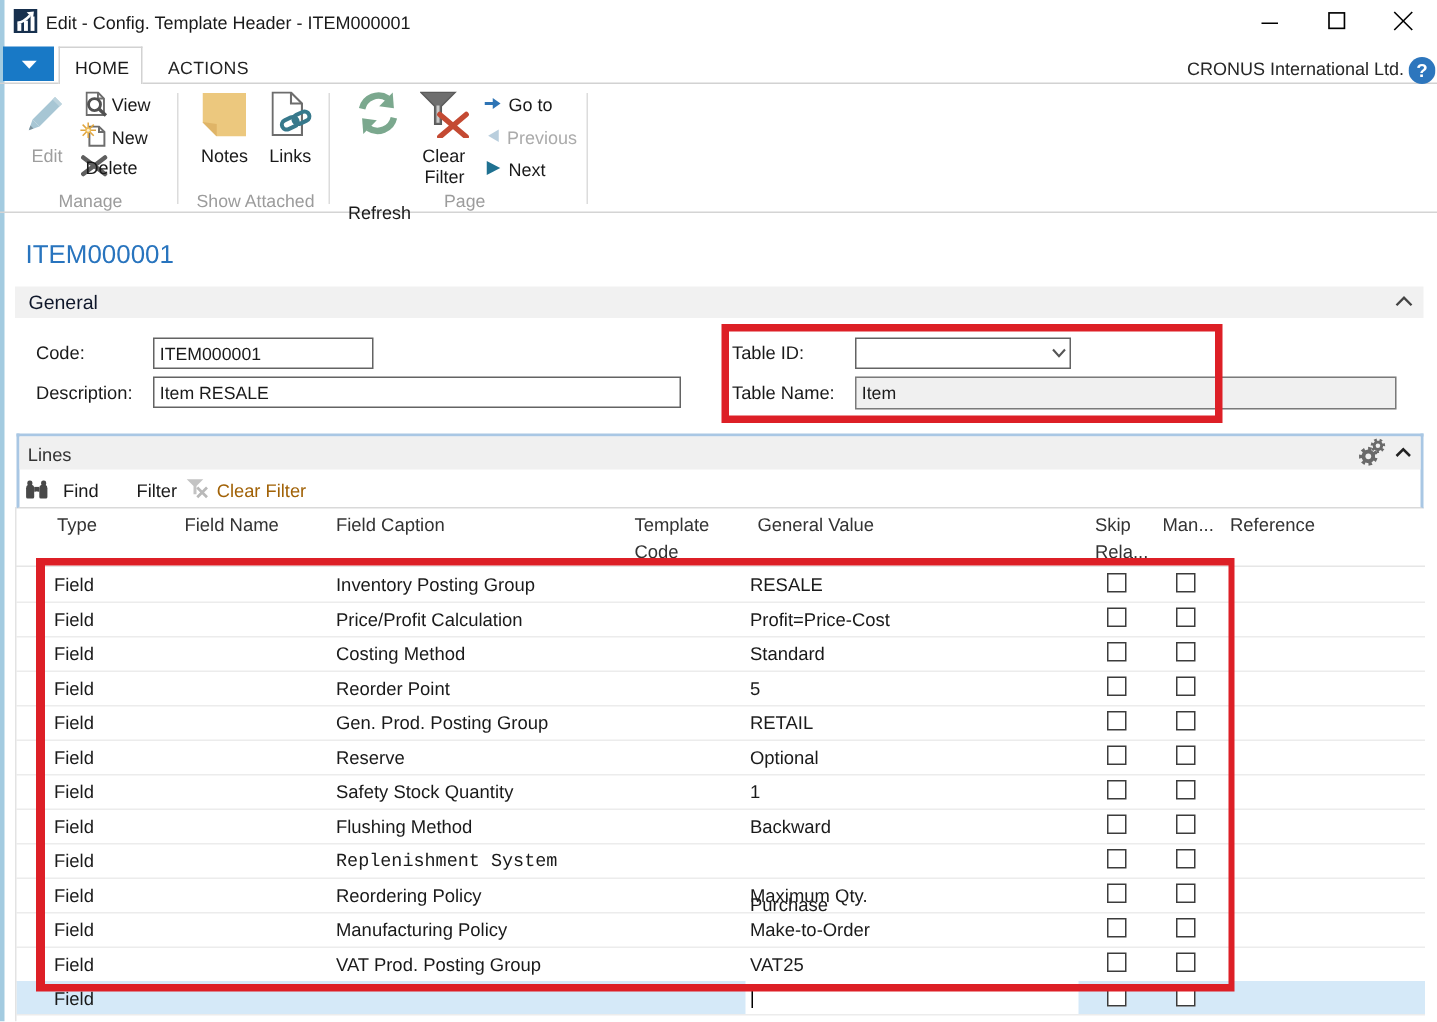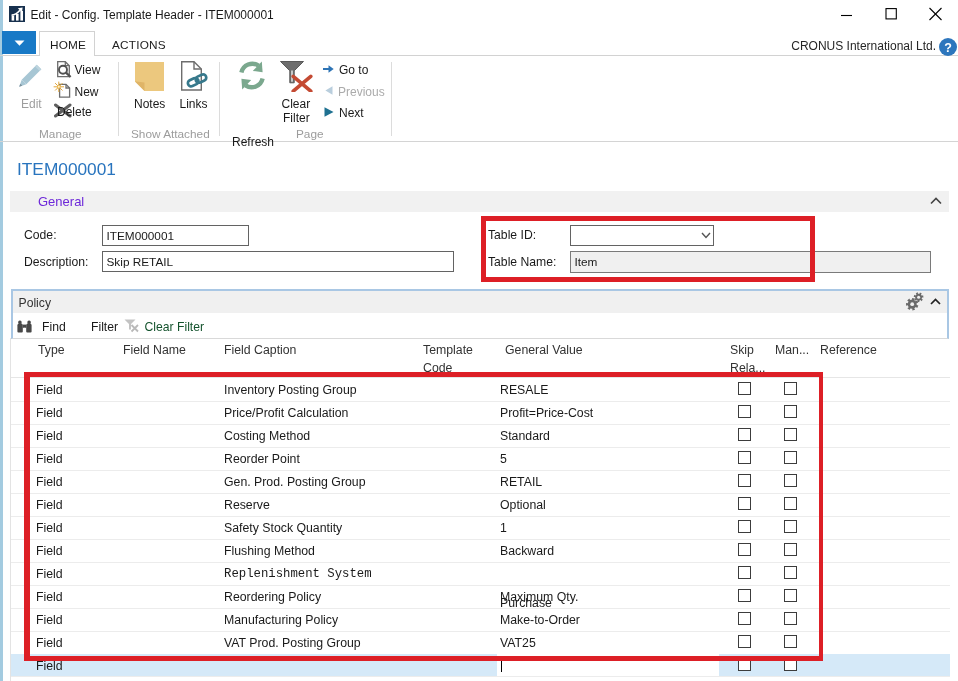--- a/index.html
+++ b/index.html
@@ -129,47 +129,47 @@
 <div class="t" style="left:338px;top:84.5px;font-size:12px;color:#ababab;">Previous</div>
 <svg class="abs" style="left:324px;top:107px;" width="10" height="10" viewBox="0 0 10 10">
   <path d="M0.5 0.3 L0.5 9.7 L9.5 5 Z" fill="#1f7191"></path>
 </svg>
 <div class="t" style="left:339px;top:105.5px;font-size:12px;">Next</div>
 <div class="t" style="left:296px;top:127px;font-size:11.8px;color:#9c9c9c;">Page</div>
 
 <div class="t" style="left:17px;top:158.5px;font-size:17.3px;color:#2874be;">ITEM000001</div>
 
 <div class="abs" style="left:10px;top:191px;width:939px;height:21px;background:#f1f1f1;"></div>
-<div class="t" style="left:19px;top:194px;font-size:13px;color:#6d28d9;margin-left:19px;">General</div>
+<div class="t" style="left:19px;top:194px;font-size:13px;color:#0f172a;">General</div>
 <svg class="abs" style="left:930px;top:197px;" width="12" height="8" viewBox="0 0 12 8">
   <path d="M1 6.5 L6 1.5 L11 6.5" fill="none" stroke="#444" stroke-width="1.6"></path>
 </svg>
 
 <div class="t" style="left:24px;top:227.5px;font-size:12.2px;">Code:</div>
 <div class="abs" style="left:102px;top:225px;width:147px;height:21px;border:1px solid #636363;background:#fff;"></div>
 <div class="t" style="left:106.5px;top:228.5px;font-size:11.8px;">ITEM000001</div>
 
 <div class="t" style="left:24px;top:254.5px;font-size:12.2px;">Description:</div>
 <div class="abs" style="left:102px;top:251px;width:352px;height:21px;border:1px solid #636363;background:#fff;"></div>
-<div class="t" style="left:106.5px;top:254.5px;font-size:11.8px;">Skip RETAIL</div>
+<div class="t" style="left:106.5px;top:254.5px;font-size:11.8px;">Item RESALE</div>
 
 <div class="t" style="left:488px;top:227.5px;font-size:12.2px;">Table ID:</div>
 <div class="abs" style="left:570px;top:225px;width:144px;height:21px;border:1px solid #636363;background:#fff;"></div>
 <div class="t" style="left:570px;top:228.5px;width:128px;text-align:right;font-size:12px;margin-top:24px;">27</div>
 <svg class="abs" style="left:701px;top:232px;" width="10" height="7" viewBox="0 0 10 7">
   <path d="M1 1 L5 5.5 L9 1" fill="none" stroke="#555" stroke-width="1.4"></path>
 </svg>
 
 <div class="t" style="left:488px;top:254.5px;font-size:12.2px;">Table Name:</div>
 <div class="abs" style="left:570px;top:251px;width:361px;height:22px;border:1px solid #7a7a7a;background:#f0f0f0;"></div>
 <div class="t" style="left:574.5px;top:254.5px;font-size:11.8px;">Item</div>
 
 <div class="abs" style="left:11px;top:289px;width:938px;height:50px;border:2px solid #a9c7e4;border-bottom:1px solid #d9d9d9;background:#fff;"></div>
 <div class="abs" style="left:13px;top:291px;width:934px;height:22px;background:#f0f0f0;"></div>
-<div class="t" style="left:18.5px;top:295.5px;font-size:12.2px;color:#333;">Policy</div>
+<div class="t" style="left:18.5px;top:295.5px;font-size:12.2px;color:#333;">Lines</div>
 <svg class="abs" style="left:904px;top:292px;" width="21" height="20" viewBox="0 0 21 20">
   <g fill="#6a6a6a">
     <path d="M14.37 13.45 L13.22 16.01 L11.87 14.98 L10.30 16.29 L11.07 17.81 L8.35 18.50 L8.31 16.80 L6.31 16.39 L5.61 17.94 L3.37 16.25 L4.67 15.15 L3.74 13.33 L2.09 13.75 L2.03 10.95 L3.69 11.29 L4.53 9.42 L3.18 8.39 L5.33 6.59 L6.10 8.11 L8.09 7.60 L8.05 5.90 L10.79 6.46 L10.09 8.01 L11.73 9.25 L13.03 8.15 L14.31 10.65 L12.66 11.07 L12.71 13.11 Z"></path>
     <circle cx="8.2" cy="12.2" r="1.9" fill="#f0f0f0"></circle>
     <path d="M18.90 7.55 L17.46 9.18 L16.64 8.04 L15.20 8.65 L15.44 10.03 L13.27 9.92 L13.65 8.57 L12.28 7.82 L11.35 8.87 L10.08 7.10 L11.37 6.56 L11.10 5.02 L9.71 4.95 L10.30 2.85 L11.53 3.52 L12.56 2.36 L11.74 1.22 L13.76 0.37 L14.00 1.75 L15.55 1.83 L15.93 0.48 L17.85 1.53 L16.92 2.58 L17.83 3.84 L19.12 3.30 L19.49 5.45 L18.10 5.38 L17.67 6.88 Z"></path>
     <circle cx="14.6" cy="5.2" r="1.5" fill="#f0f0f0"></circle>
   </g>
 </svg>
 <svg class="abs" style="left:930px;top:298px;" width="11" height="8" viewBox="0 0 11 8">
   <path d="M1 6 L5.5 1.5 L10 6" fill="none" stroke="#222" stroke-width="1.7"></path>
@@ -184,21 +184,21 @@
     <rect x="5.8" y="4.6" width="3.4" height="3.2"></rect>
   </g>
   <circle cx="7.5" cy="9" r="1.3" fill="#fff"></circle>
 </svg>
 <div class="t" style="left:42px;top:319.5px;font-size:12.2px;">Find</div>
 <div class="t" style="left:91px;top:319.5px;font-size:12.2px;">Filter</div>
 <svg class="abs" style="left:123.5px;top:319px;" width="16" height="14" viewBox="0 0 16 14">
   <path d="M0.5 0.5 L11.5 0.5 L7 5 L7 10.5 L5 10.5 L5 5 Z" fill="#c3c3c3"></path>
   <path d="M7.5 6 L14 12.5 M14 6 L7.5 12.5" stroke="#b9b9b9" stroke-width="1.8"></path>
 </svg>
-<div class="t" style="left:144.5px;top:319.5px;font-size:12.2px;color:#14532d;">Clear Filter</div>
+<div class="t" style="left:144.5px;top:319.5px;font-size:12.2px;color:#a16207;">Clear Filter</div>
 
 <div class="t" style="left:38px;top:343px;font-size:12.3px;color:#333;">Type</div>
 <div class="t" style="left:123px;top:343px;font-size:12.3px;color:#333;">Field Name</div>
 <div class="t" style="left:224px;top:343px;font-size:12.3px;color:#333;">Field Caption</div>
 <div class="t" style="left:423px;top:343px;font-size:12.3px;color:#333;">Template</div>
 <div class="t" style="left:423px;top:361px;font-size:12.3px;color:#333;">Code</div>
 <div class="t" style="left:505px;top:343px;font-size:12.3px;color:#333;">General Value</div>
 <div class="t" style="left:730px;top:343px;font-size:12.3px;color:#333;">Skip</div>
 <div class="t" style="left:730px;top:361px;font-size:12.3px;color:#333;">Rela...</div>
 <div class="t" style="left:775px;top:343px;font-size:12.3px;color:#333;">Man...</div>

